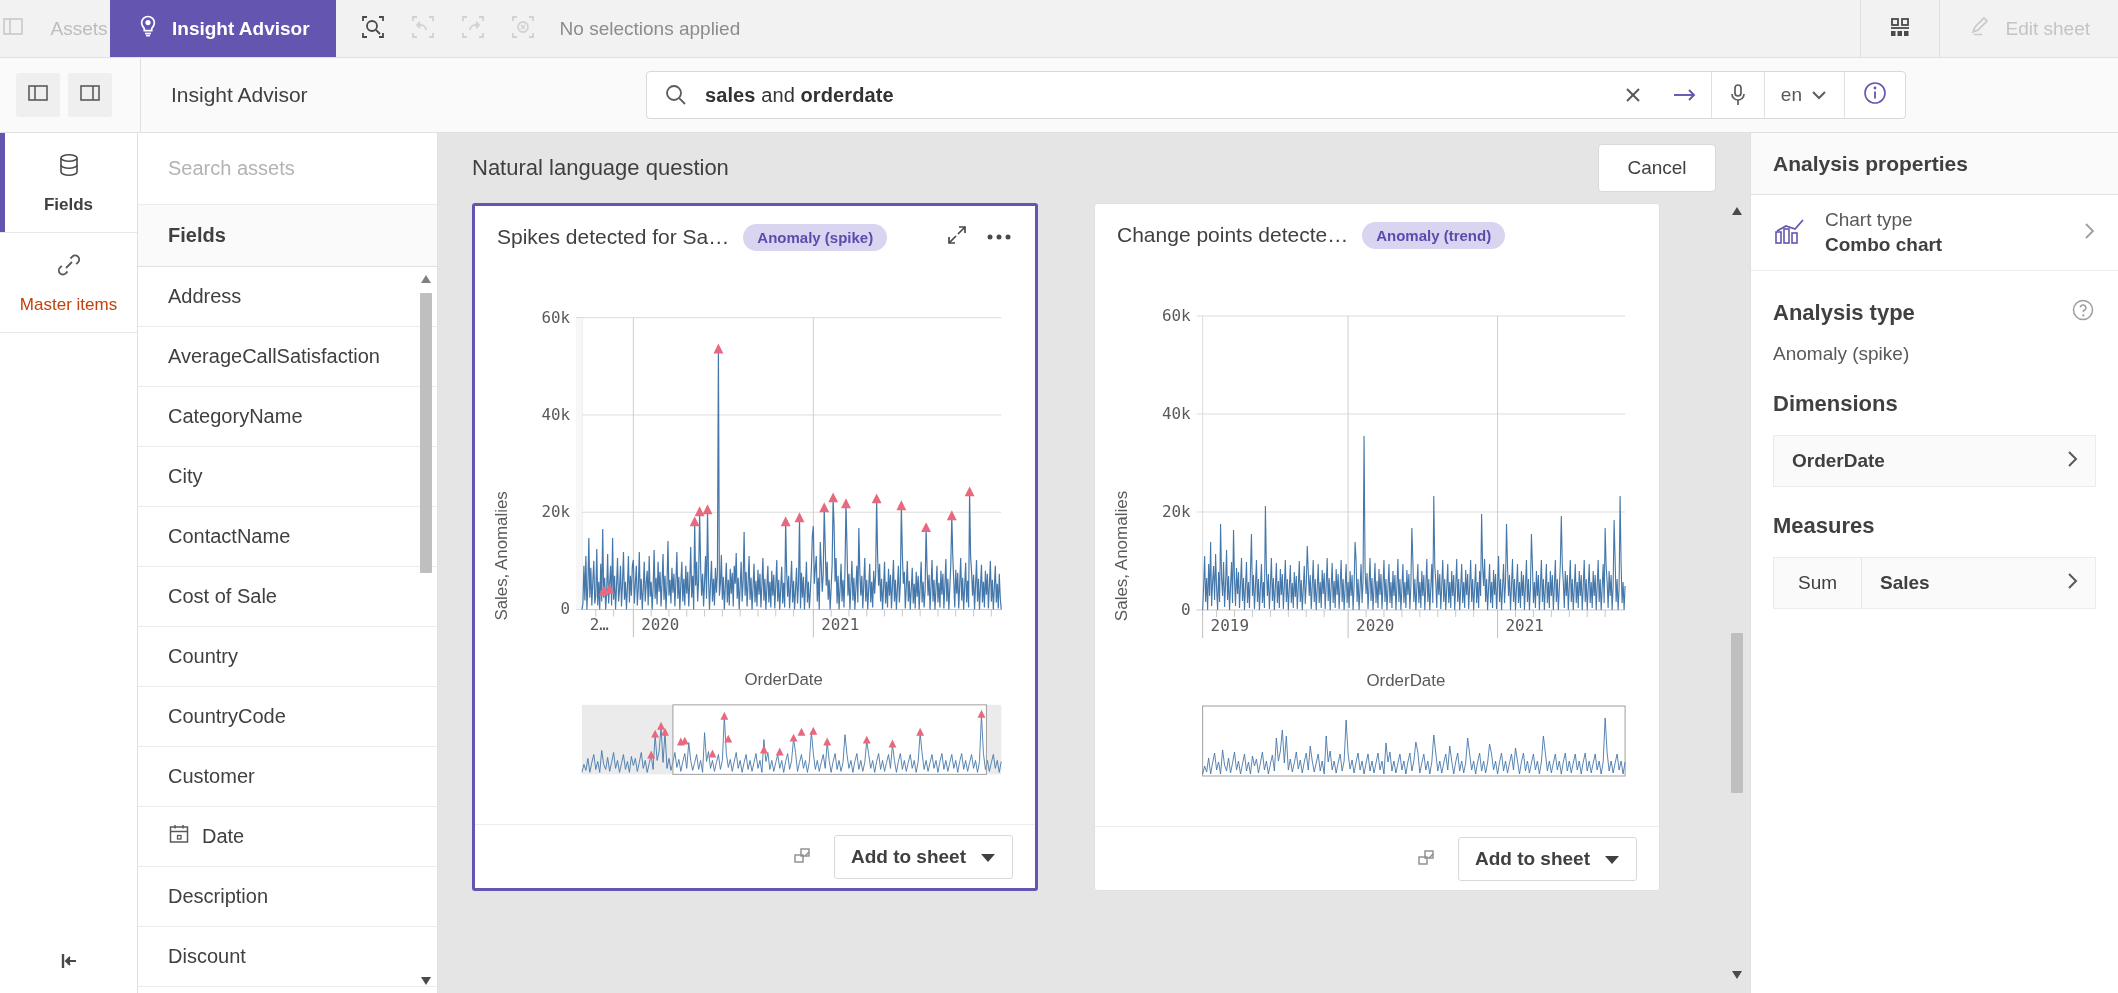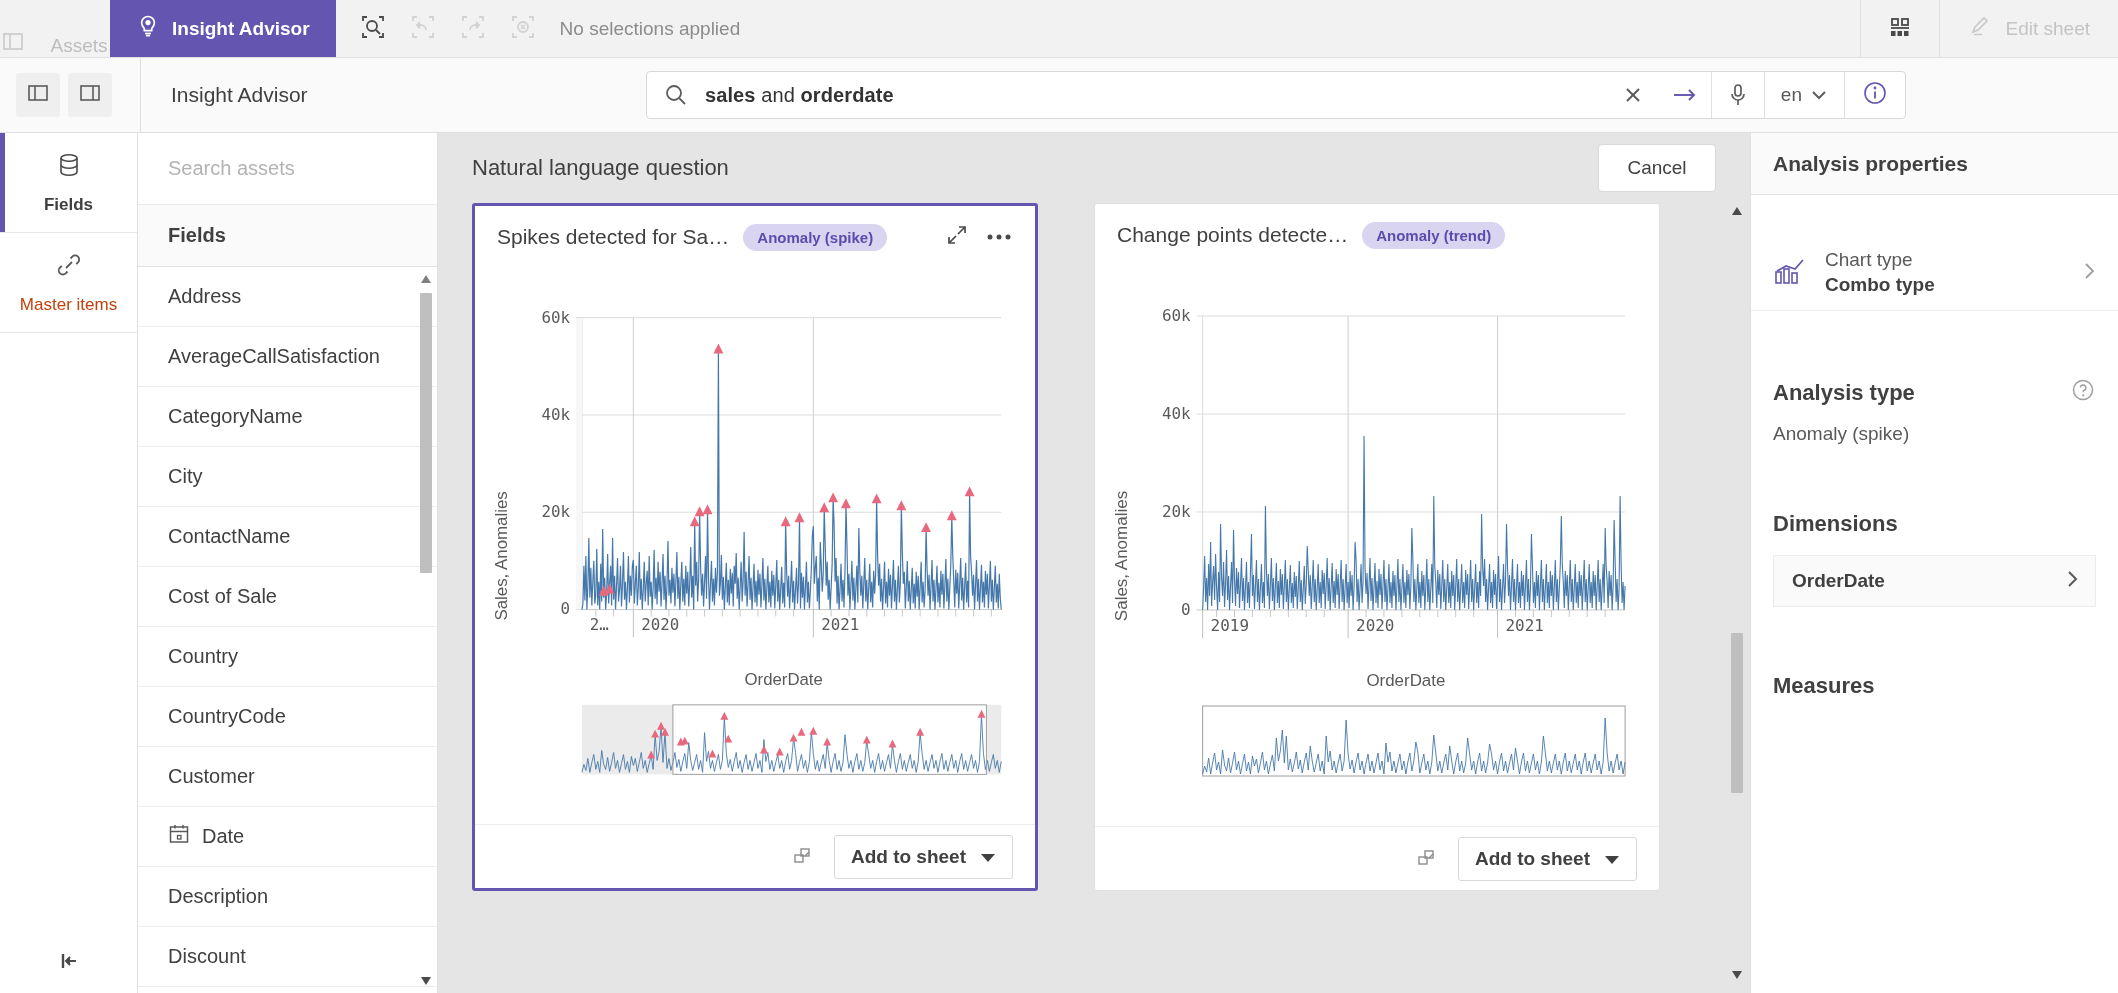--- a/index.html
+++ b/index.html
@@ -13,21 +13,21 @@
 
   
   .topbar {
     height: 58px; width: 100%;
     background: #f2f2f2;
     display: flex; align-items: stretch;
     border-bottom: 1px solid #e0e0e0;
     position: relative;
   }
   .tb-assets {
-    width: 110px; display: flex; align-items: flex-end; justify-content: center;
+    width: 110px; display: flex; align-items: center; justify-content: center;
     gap: 26px; color: #bdbdbd; font-size: 19px;
   }
   .tb-insight {
     background: #6455b0; color: #ffffff;
     display: flex; align-items: center; gap: 12px;
     padding: 0 26px; font-size: 19px; font-weight: bold;
   }
   .tb-iconset { display: flex; align-items: center; padding-left: 14px; gap: 4px; }
   .tb-icon-btn {
     width: 46px; height: 46px; display: flex; align-items: center; justify-content: center;
@@ -188,21 +188,21 @@
   }
   .ms-up { top: 0; } .ms-down { bottom: 0; }
   .ms-thumb {
     position: absolute; left: 1px; width: 12px; top: 430px; height: 160px;
     background: #bfbfbf; border-radius: 1px;
   }
 
   
   .props {
     width: 368px; background: #ffffff; border-left: 1px solid #e0e0e0;
-    display: flex; flex-direction: column; gap: 40px;
+    display: flex; flex-direction: column;
   }
   .props-head {
     height: 62px; display: flex; align-items: center; padding-left: 22px;
     font-size: 21px; font-weight: bold; color: #404040;
     background: #fafafa; border-bottom: 1px solid #e0e0e0;
   }
   .props-charttype {
     height: 76px; display: flex; align-items: center; gap: 18px; padding: 0 22px;
     border-bottom: 1px solid #ececec;
   }
@@ -749,21 +749,21 @@
       <span>
         <svg width="34" height="30" viewBox="0 0 34 30">
           <rect x="3" y="16" width="5" height="11" fill="none" stroke="#6455b0" stroke-width="1.6"></rect>
           <rect x="11" y="13" width="5" height="14" fill="none" stroke="#6455b0" stroke-width="1.6"></rect>
           <rect x="19" y="17" width="5" height="10" fill="none" stroke="#6455b0" stroke-width="1.6"></rect>
           <polyline points="4,15 13,10 22,13 30,4" fill="none" stroke="#6455b0" stroke-width="1.8"></polyline>
         </svg>
       </span>
       <div class="pct-labels">
         <div class="pct-l1">Chart type</div>
-        <div class="pct-l2">Combo type</div>
+        <div class="pct-l2">Combo chart</div>
       </div>
       <span class="pct-chev">
         <svg width="14" height="20" viewBox="0 0 14 20">
             <path d="M4 3l7 7-7 7" fill="none" stroke="#9e9e9e" stroke-width="1.8"></path>
           </svg>
       </span>
     </div>
 
     <div class="props-section">
       <div class="ps-head">
@@ -786,15 +786,24 @@
         <span class="chev">
           <svg width="14" height="20" viewBox="0 0 14 20">
               <path d="M4 3l7 7-7 7" fill="none" stroke="#595959" stroke-width="2"></path>
             </svg>
         </span>
       </div>
     </div>
 
     <div class="props-section">
       <div class="ps-head">Measures</div>
+      <div class="ps-box">
+        <span class="agg">Sum</span>
+        <span class="lbl">Sales</span>
+        <span class="chev">
+          <svg width="14" height="20" viewBox="0 0 14 20">
+              <path d="M4 3l7 7-7 7" fill="none" stroke="#595959" stroke-width="2"></path>
+            </svg>
+        </span>
+      </div>
     </div>
   </div>
 </div>
 
 </body></html>

